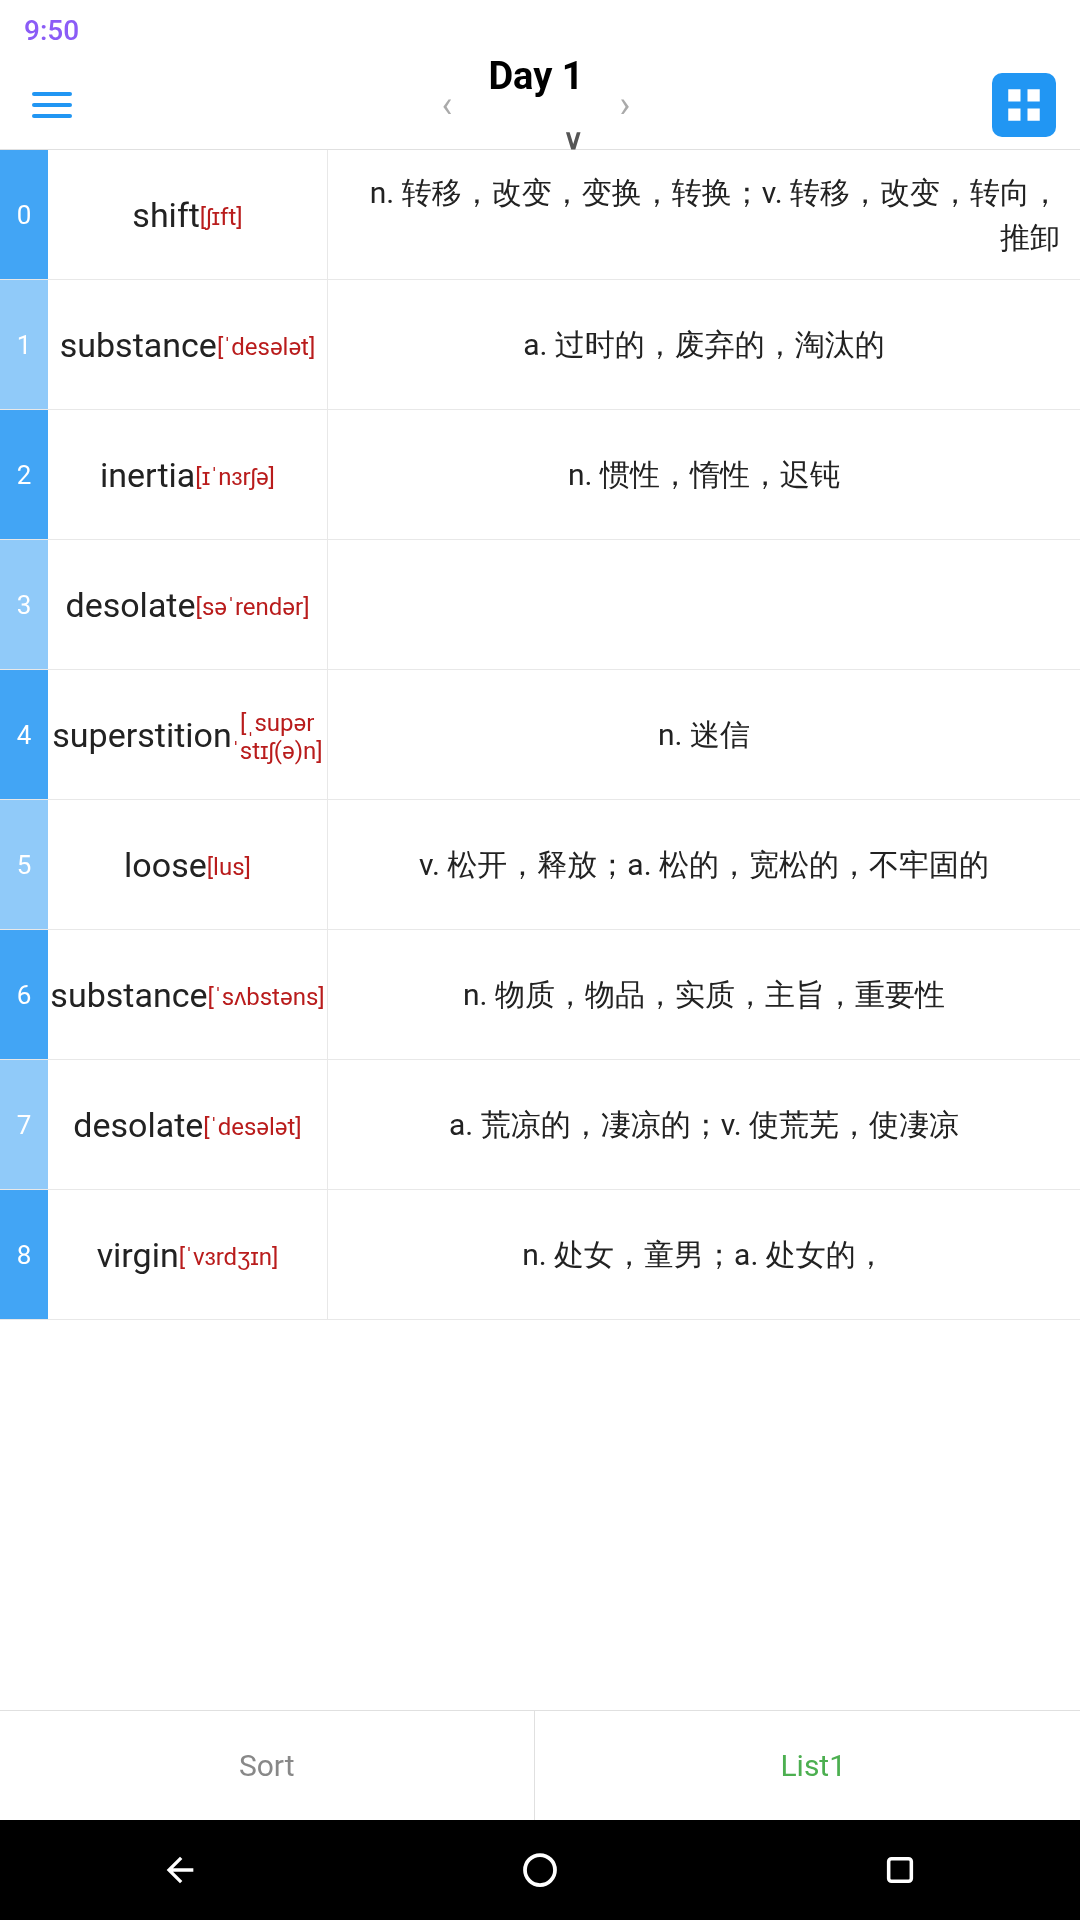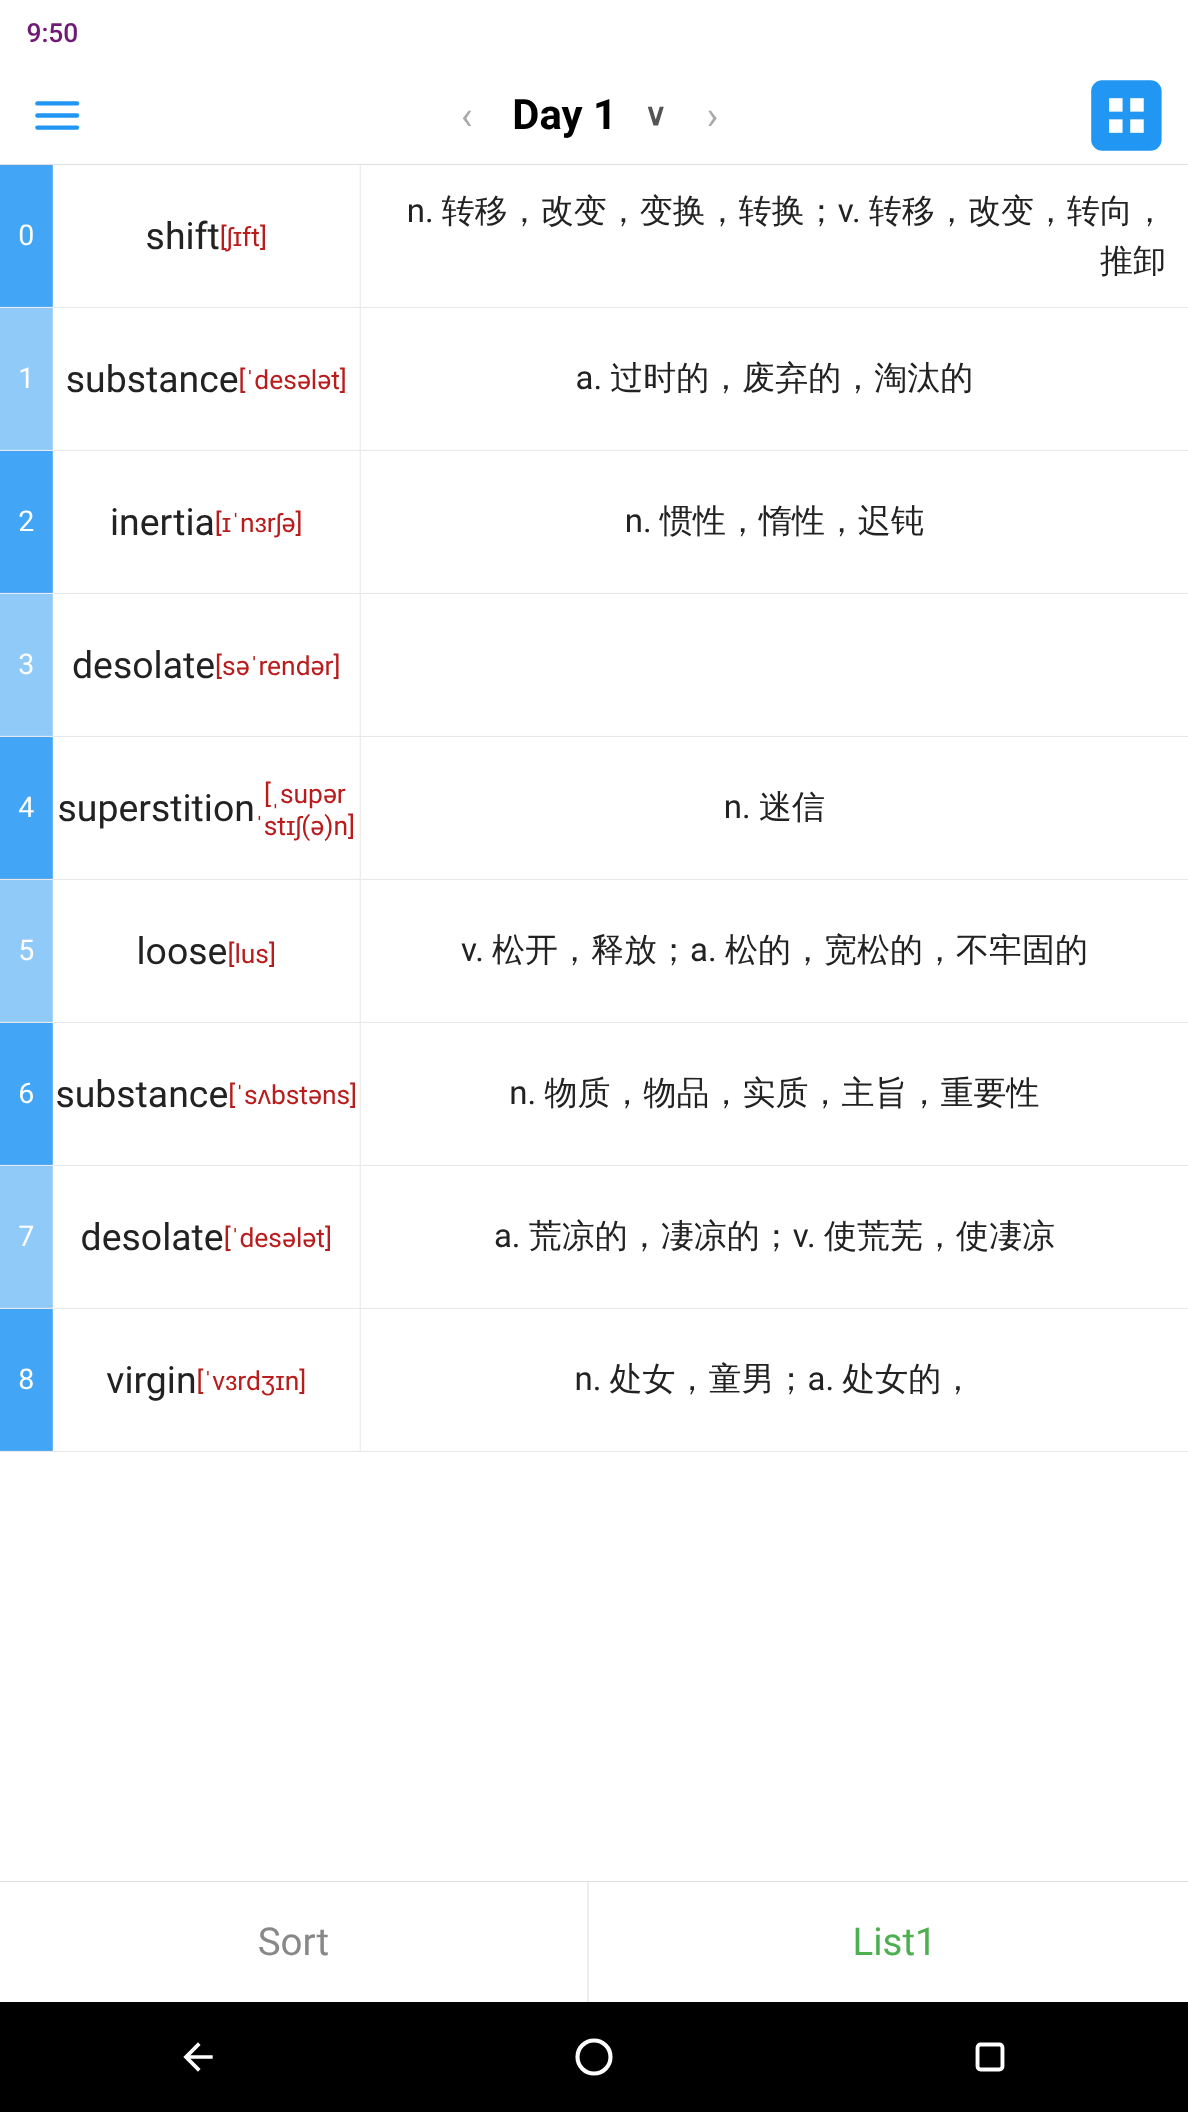--- a/index.html
+++ b/index.html
@@ -16,23 +16,23 @@
     
     .status-bar {
       background: #fff;
       height: 60px;
       display: flex;
       align-items: center;
       justify-content: space-between;
       padding: 0 24px;
     }
     .status-bar .time {
-      font-size: 24px;
+      font-size: 28px;
       font-weight: 500;
-      color: #701a75;
+      color: #8b5cf6;
     }
     .status-right {
       display: flex;
       align-items: center;
       gap: 12px;
     }
 
     
     .top-nav {
       height: 90px;
@@ -67,23 +67,24 @@
       color: #aaa;
       cursor: pointer;
       padding: 8px 16px;
       user-select: none;
     }
     .nav-title {
       font-size: 38px;
       font-weight: bold;
       color: #000;
       display: flex;
-      align-items: center;
+      align-items: flex-end;
       gap: 25px;
       cursor: pointer;
+      flex-direction: column;
     }
     .nav-title .chevron {
       font-size: 28px;
       color: #555;
     }
     .nav-grid-btn {
       background: #2196F3;
       border-radius: 10px;
       width: 64px;
       height: 64px;
@@ -173,21 +174,21 @@
       border-right: 1px solid #e0e0e0;
     }
     .bottom-tab:last-child {
       border-right: none;
     }
     .bottom-tab.active {
       color: #4CAF50;
       margin-left: 12px;
     }
     .bottom-tab-label {
-      font-size: 35px;
+      font-size: 30px;
     }
 
     
     .android-nav {
       height: 100px;
       background: #000;
       display: flex;
       align-items: center;
       justify-content: space-around;
     }

